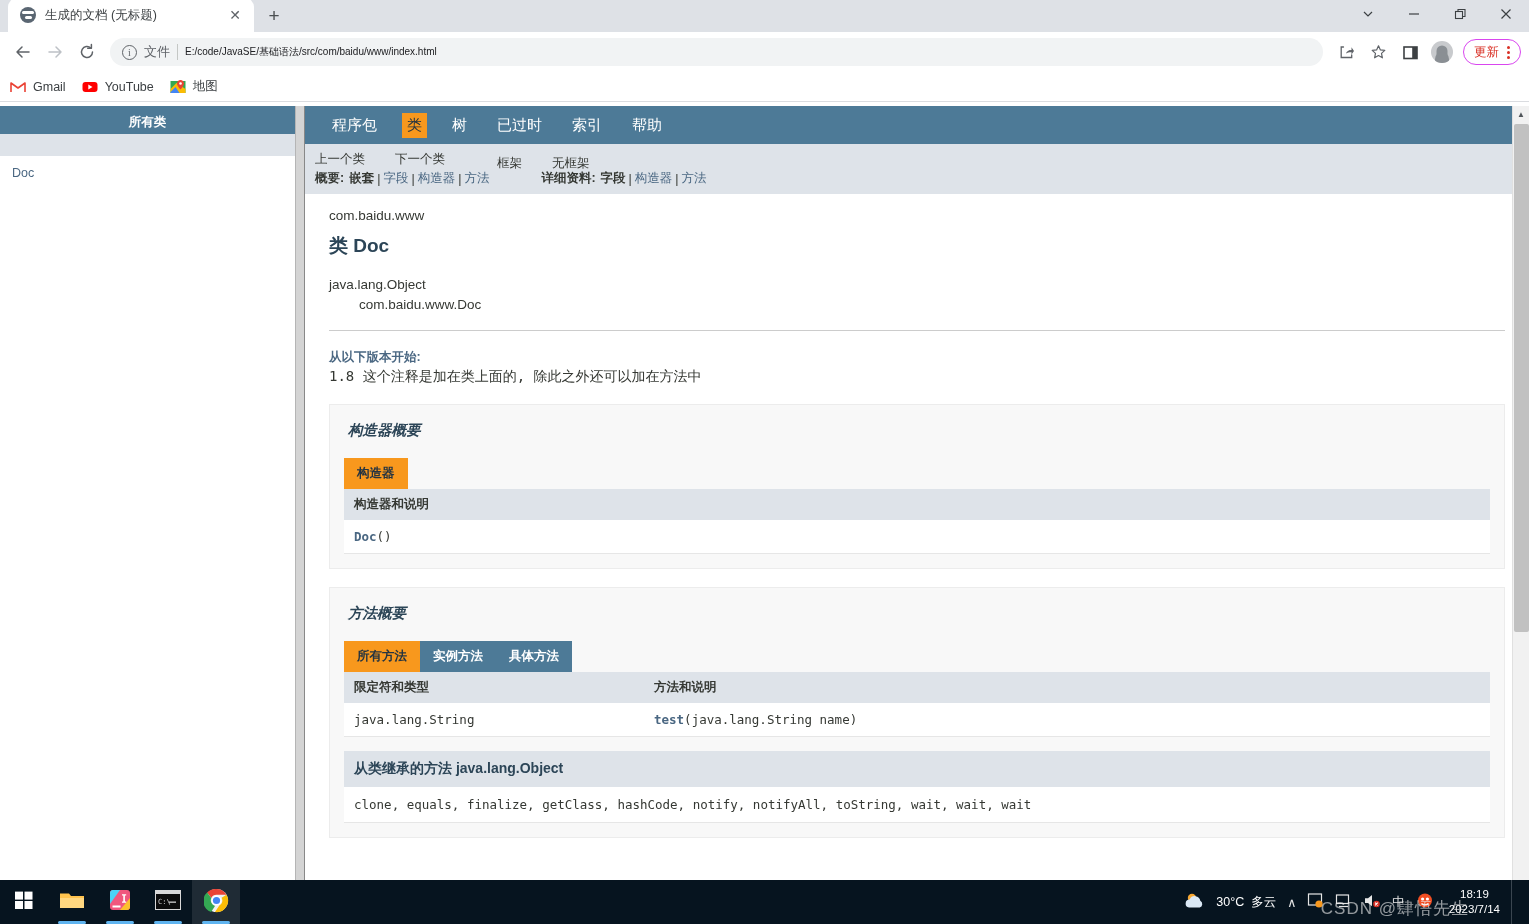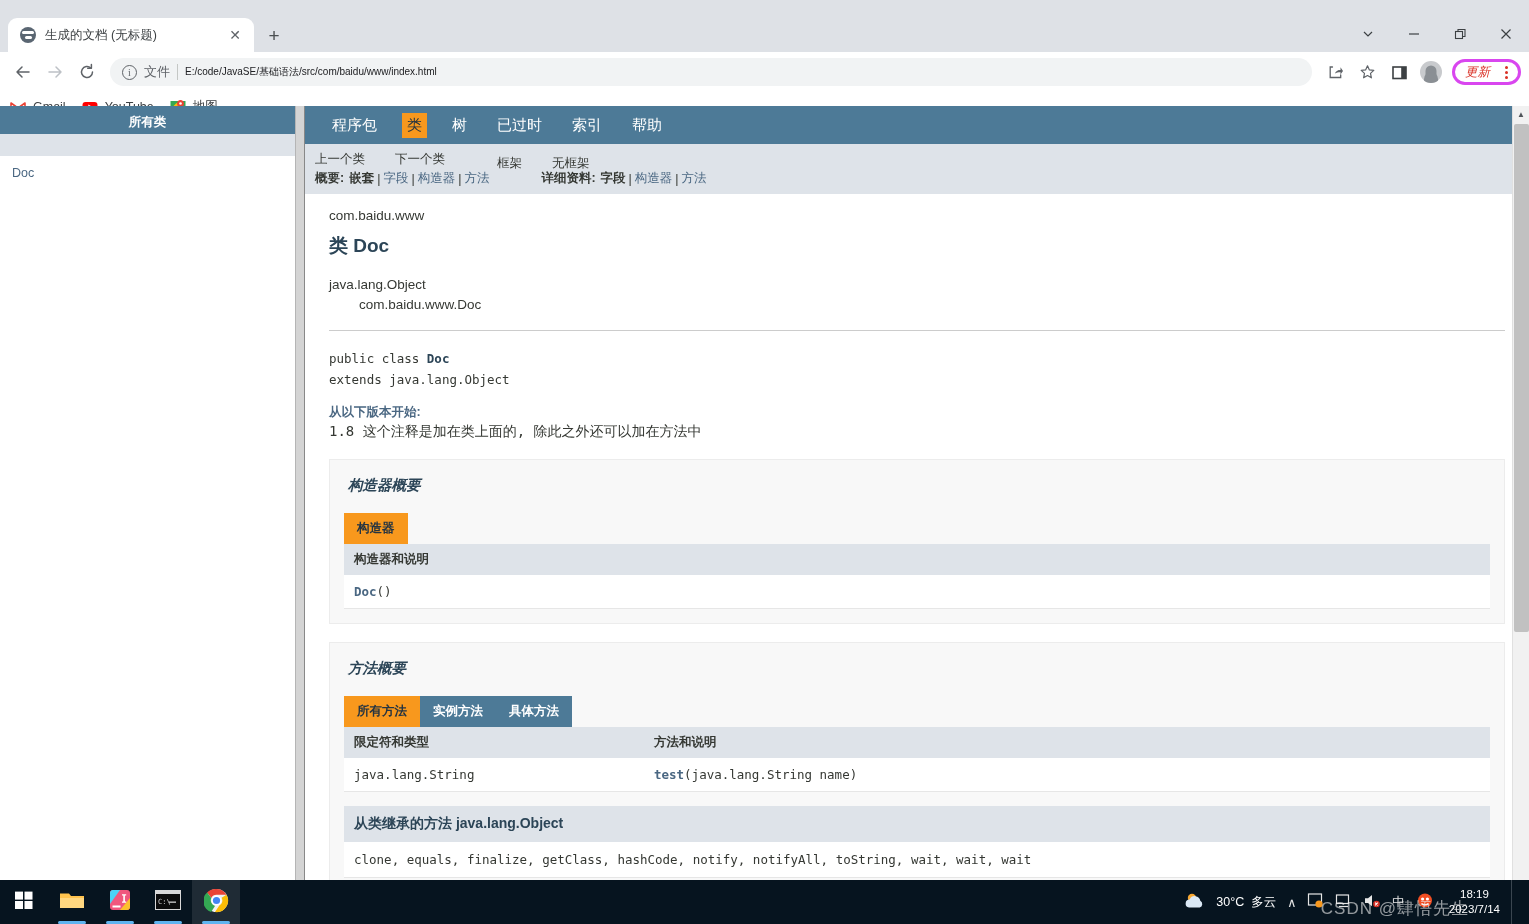--- a/index.html
+++ b/index.html
@@ -8,21 +8,21 @@
     width: 1529px; height: 924px;
     overflow: hidden;
     font-family: "Liberation Sans", sans-serif;
     background: #ffffff;
   }
   #app { position: relative; width: 1529px; height: 924px; }
 
   
   .browser-top {
     background: #dee1e6;
-    height: 52px;
+    height: 32px;
     position: relative;
     display: flex;
     align-items: flex-end;
   }
   .tab-strip { display: flex; align-items: flex-end; flex: 1; height: 36px; padding-left: 8px; }
   .tab {
     position: relative;
     display: flex; align-items: center;
     background: #ffffff;
     height: 34px;
@@ -124,29 +124,28 @@
   .avatar:before {
     content: "";
     width: 14px; height: 13px;
     border-radius: 7px 7px 0 0;
     background: #8a8f94;
     position: relative; top: 2px;
     box-shadow: 0 -8px 0 -1.5px #8a8f94;
   }
   .update-pill {
     height: 26px;
-    border: 3px solid #d946ef;
+    border: 1px solid #d946ef;
     border-radius: 13px;
     display: flex; align-items: center;
     padding: 0 6px 0 10px;
-    gap: 11px;
+    gap: 4px;
     color: #d93025;
     font-size: 12.5px;
     margin-left: 4px;
-    font-style: italic;
   }
   .kebab { display: flex; flex-direction: column; gap: 2px; align-items: center; padding: 0 4px; }
   .kebab i { width: 3px; height: 3px; border-radius: 50%; background: #d93025; display: block; }
 
   
   .bookmarks {
     background: #ffffff;
     height: 30px;
     display: flex; align-items: center;
     padding: 0 10px;
@@ -535,24 +534,20 @@
         <div class="jd-subtitle">com.baidu.www</div>
         <h2 class="jd-h2">类 Doc</h2>
 
         <div class="jd-inherit">
           <div>java.lang.Object</div>
           <div class="lvl2">com.baidu.www.Doc</div>
         </div>
 
         <hr class="jd-hr">
 
-        <div class="jd-pre">
-          <div><span>public class </span><b>Doc</b></div>
-          <div>extends java.lang.Object</div>
-        </div>
 
         <div class="jd-dt">从以下版本开始:</div>
         <div class="jd-dd">1.8 这个注释是加在类上面的, 除此之外还可以加在方法中</div>
 
         <div class="jd-block">
           <div class="jd-block-title">构造器概要</div>
           <div class="tabs">
             <div class="tabbtn">构造器</div>
           </div>
           <table class="jd-table">

